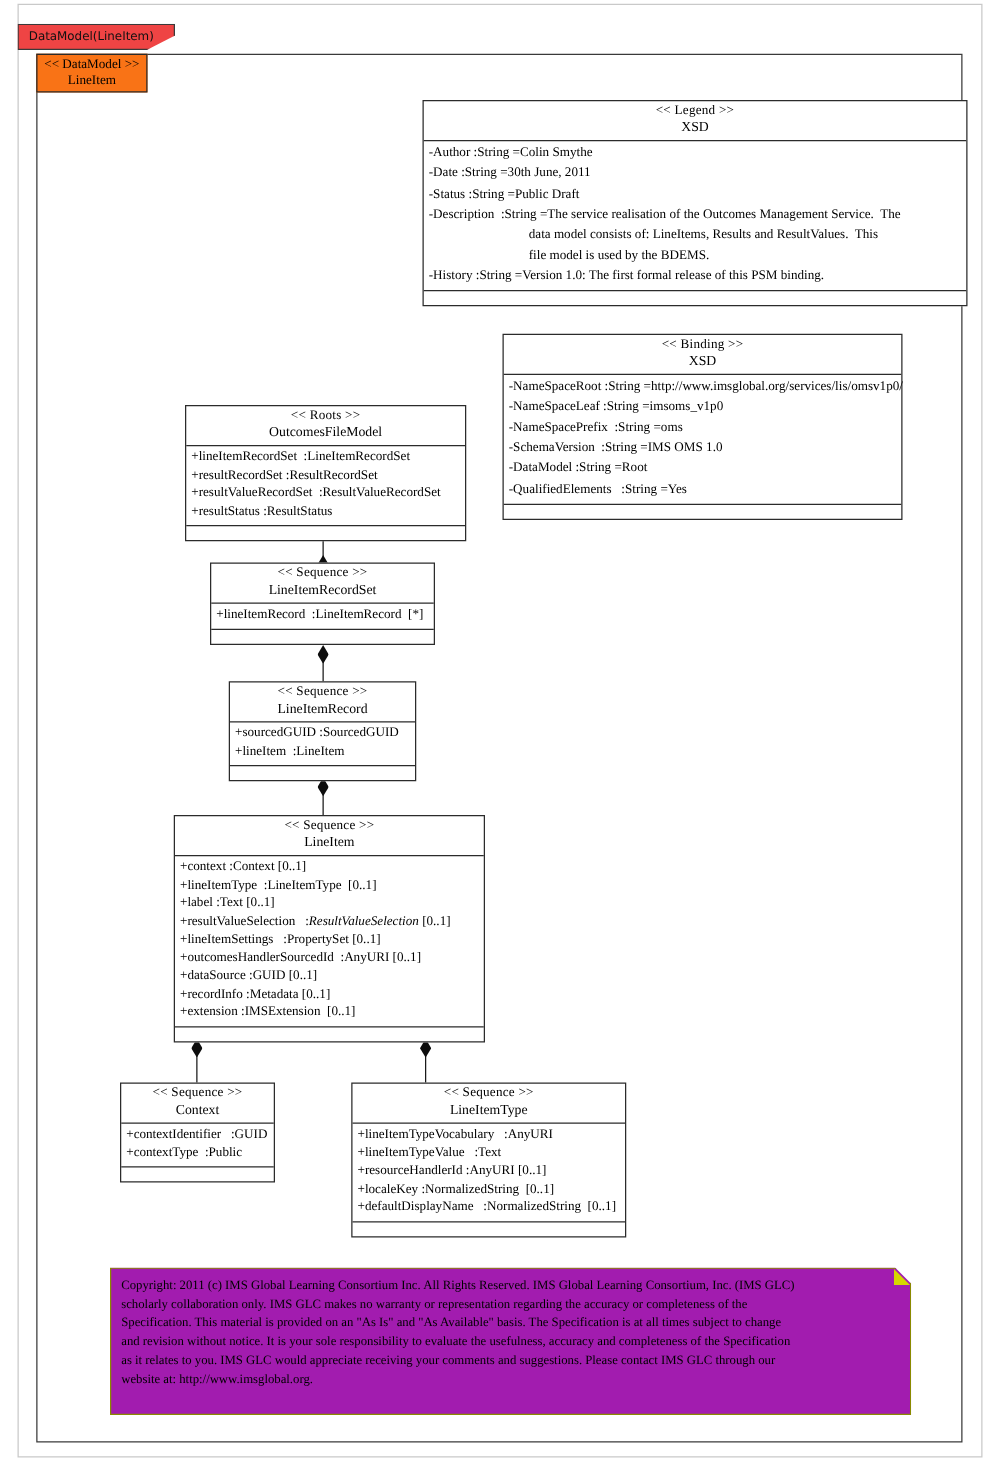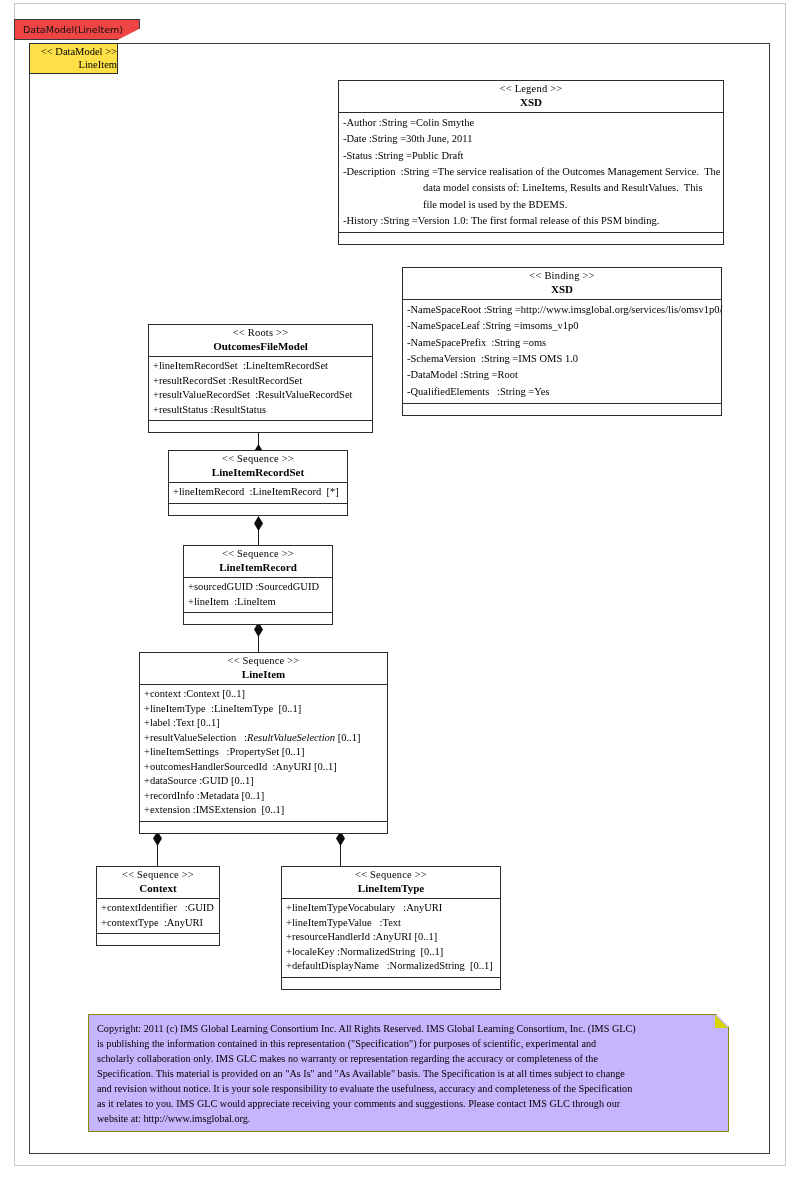--- a/index.html
+++ b/index.html
@@ -48,42 +48,42 @@
     color:#000;
     z-index:5;
   }
   .uml .hdr{
     padding:2px 4px 3px 4px;
     text-align:center;
     line-height:1.22;
     border-bottom:1px solid #2b2b2b;
   }
   .uml .stereo{display:block;font-size:10.5px;letter-spacing:.2px;}
-  .uml .cname{display:block;font-weight:bold;font-size:11px;}
+  .uml .cname{display:block;font-weight:normal;font-size:11px;}
   .uml .attrs{
     padding:2px 3px 3px 4px;
     border-bottom:1px solid #2b2b2b;
     line-height:1.38;
   }
   .uml .attrs div{white-space:pre;}
   .uml .ops{min-height:11px;}
   .ital{font-style:italic;}
 
   
   .datamodel-box{
     position:absolute;left:29px;top:43px;width:89px;height:31px;
-    border:1px solid #2b2b2b;background:#fde047;
+    border:1px solid #2b2b2b;background:#f97316;
     box-sizing:border-box;
-    text-align:right;font-size:10.5px;line-height:1.25;
+    text-align:center;font-size:10.5px;line-height:1.25;
     padding-top:1px;z-index:6;
   }
   .datamodel-box .cname{font-weight:normal;}
 
   
-  #legend-box   {left:338px;top:80px;width:386px;}
+  #legend-box   {left:338px;top:80px;width:436px;}
   #binding-box  {left:402px;top:267px;width:320px;}
   #roots-box    {left:148px;top:324px;width:225px;}
   #lirs-box     {left:168px;top:450px;width:180px;}
   #lir-box      {left:183px;top:545px;width:150px;}
   #lineitem-box {left:139px;top:652px;width:249px;}
   #context-box  {left:96px;top:866px;width:124px;}
   #lit-box      {left:281px;top:866px;width:220px;}
 
   #legend-box .attrs, #binding-box .attrs{line-height:1.55;}
   #legend-box .desc-cont{padding-left:80px;}
@@ -93,21 +93,21 @@
   .vline{width:1px;}
   .diamond{
     position:absolute;width:9px;height:15px;
     background:#0d0d0d;z-index:4;
     clip-path:polygon(50% 0,100% 50%,50% 100%,0 50%);
   }
 
   
   .note{
     position:absolute;left:88px;top:1014px;width:641px;height:118px;
-    background:#c4b5fd;
+    background:#a21caf;
     border:1px solid #8a8a00;
     box-sizing:border-box;
     padding:7px 10px 6px 8px;
     font-size:10.2px;line-height:1.47;color:#000;
     z-index:5;
     clip-path:polygon(0 0, calc(100% - 13px) 0, 100% 13px, 100% 100%, 0 100%);
   }
   .note .fold{
     position:absolute;right:0;top:0;width:13px;height:13px;
     background:#d6d600;
@@ -236,21 +236,21 @@
     <div class="ops"></div>
   </div>
 
   <div class="uml" id="context-box">
     <div class="hdr">
       <span class="stereo">&lt;&lt; Sequence &gt;&gt;</span>
       <span class="cname">Context</span>
     </div>
     <div class="attrs">
       <div>+contextIdentifier   :GUID</div>
-      <div>+contextType  :AnyURI</div>
+      <div>+contextType  :Public</div>
     </div>
     <div class="ops"></div>
   </div>
 
   <div class="uml" id="lit-box">
     <div class="hdr">
       <span class="stereo">&lt;&lt; Sequence &gt;&gt;</span>
       <span class="cname">LineItemType</span>
     </div>
     <div class="attrs">
@@ -259,21 +259,20 @@
       <div>+resourceHandlerId :AnyURI [0..1]</div>
       <div>+localeKey :NormalizedString  [0..1]</div>
       <div>+defaultDisplayName   :NormalizedString  [0..1]</div>
     </div>
     <div class="ops"></div>
   </div>
 
   <div class="note">
     <div class="fold"></div>
     <p>Copyright: 2011 (c) IMS Global Learning Consortium Inc.  All Rights Reserved.  IMS Global Learning Consortium, Inc. (IMS GLC)</p>
-    <p>is publishing the information contained in this representation ("Specification") for purposes of scientific, experimental and</p>
     <p>scholarly collaboration only.  IMS GLC makes no warranty or representation regarding  the accuracy or completeness of the</p>
     <p>Specification.  This material is provided on an "As Is" and "As Available" basis.  The Specification is at all times subject to change</p>
     <p>and revision without notice.  It is your sole responsibility to evaluate the usefulness, accuracy and completeness of the Specification</p>
     <p>as it relates to you.  IMS GLC would appreciate receiving your comments and suggestions.  Please contact IMS GLC through our</p>
     <p>website at: http://www.imsglobal.org.</p>
   </div>
 
 </div>
 
 </body></html>

